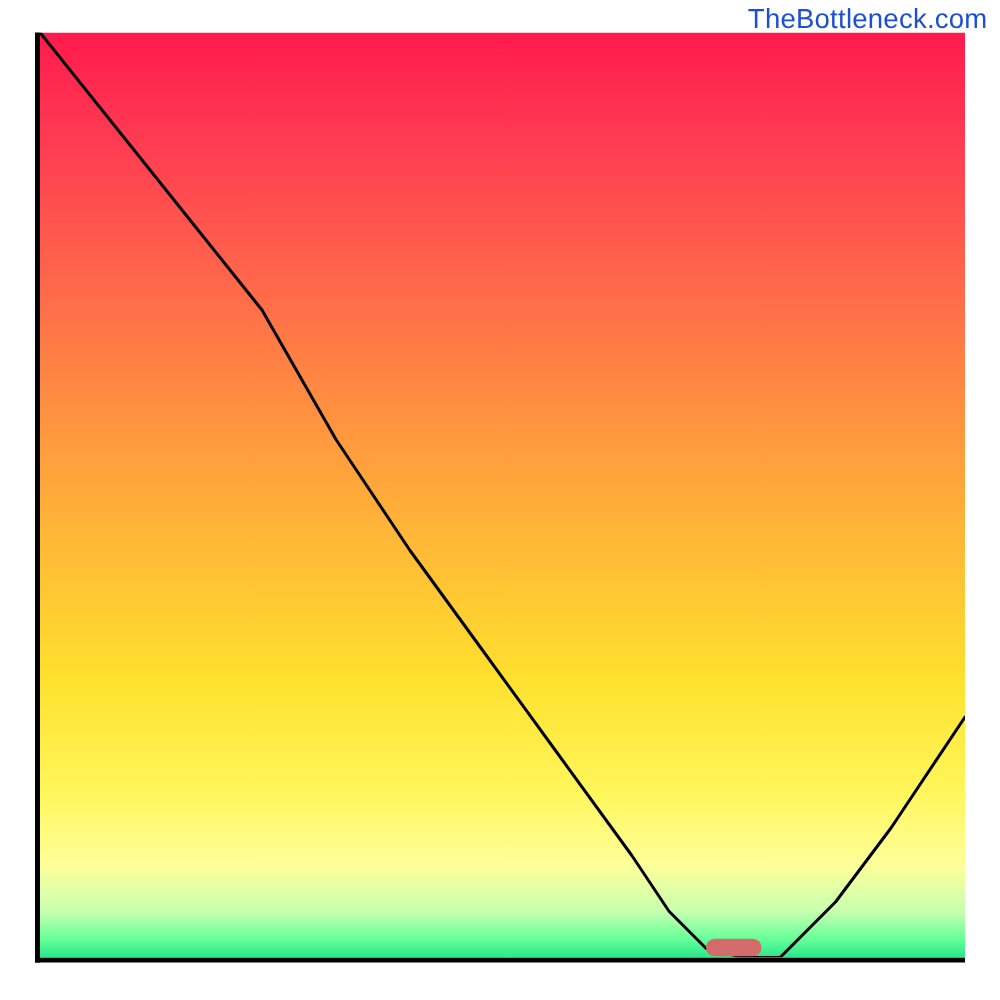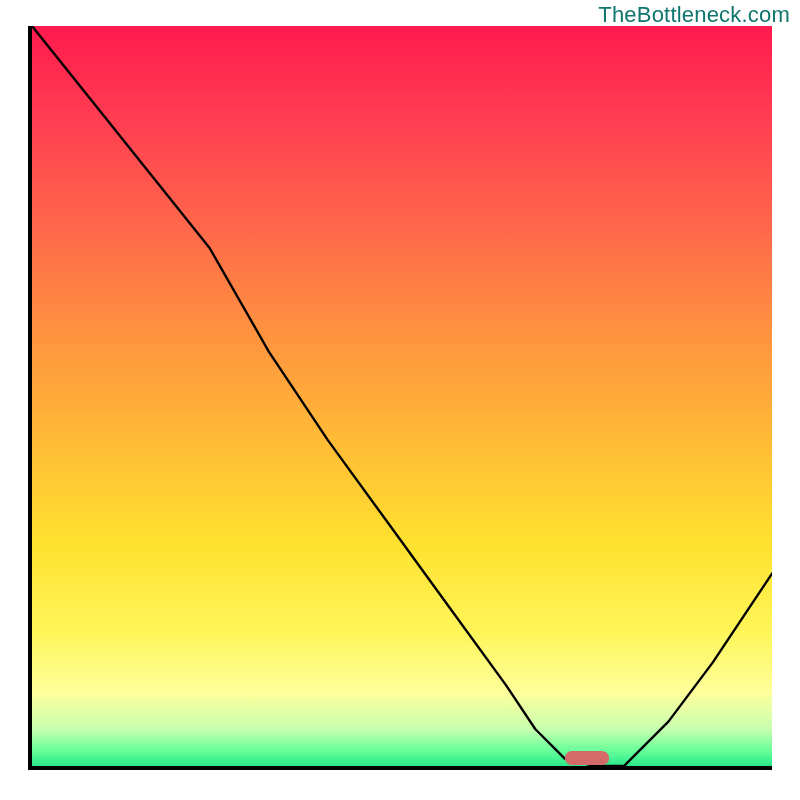--- a/index.html
+++ b/index.html
@@ -17,21 +17,21 @@
     width: 800px;
     height: 800px;
   }
 
   .watermark {
     position: absolute;
     top: 2px;
     right: 10px;
     font-size: 22px;
     font-weight: 500;
-    color: #0f766e;
+    color: #1d4ed8;
     letter-spacing: 0.2px;
   }
 
   .plot-frame {
     position: absolute;
     top: 26px;
     left: 28px;
     width: 744px;
     height: 744px;
     box-sizing: border-box;

